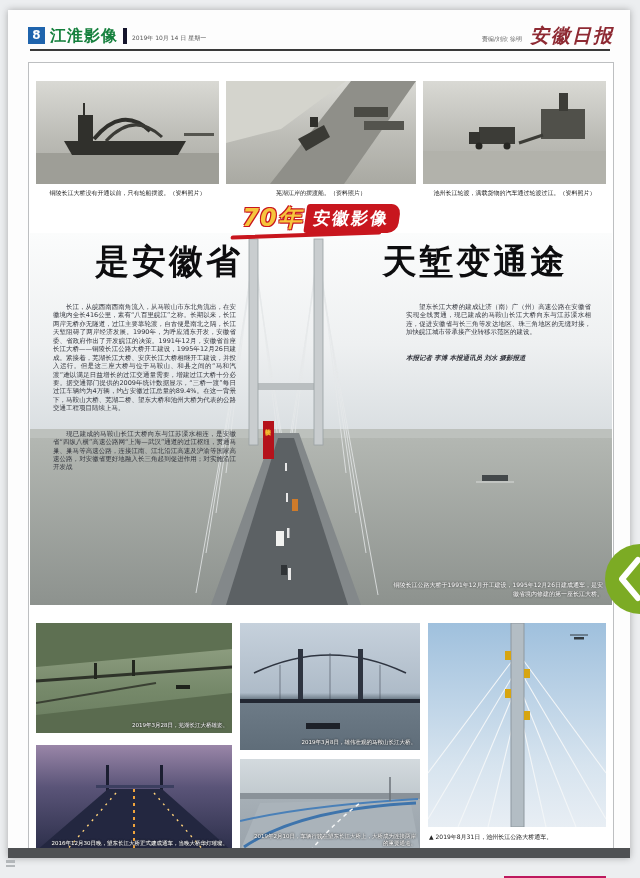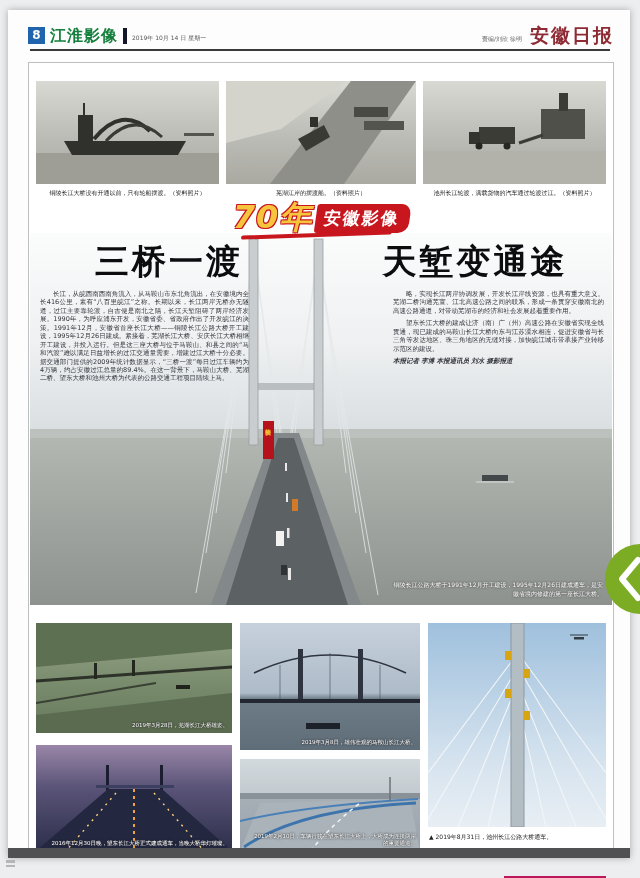--- a/index.html
+++ b/index.html
@@ -7,52 +7,52 @@
   #screen{position:relative;width:640px;height:878px;background:#eceef0;overflow:hidden;}
   #page{position:absolute;left:8px;top:10px;width:622px;height:848px;background:#fdfdfd;box-shadow:0 0 7px rgba(40,40,40,.35);}
   
   #header{position:absolute;left:20px;top:15px;right:16px;height:24px;}
   #num-box{position:absolute;left:0;top:2px;width:17px;height:17px;background:#1f64ad;color:#fff;
     font-size:12px;font-weight:bold;text-align:center;line-height:17px;}
   #section-title{position:absolute;left:22px;top:0;font-size:16px;font-weight:bold;color:#15803d;letter-spacing:1px;line-height:21px;}
   #hdr-divider{position:absolute;left:95px;top:3px;width:4px;height:16px;background:#15152c;}
   #hdr-date{position:absolute;left:104px;top:9px;font-size:6px;color:#555;}
   #hdr-editors{position:absolute;right:92px;top:10px;font-size:6px;color:#666;}
-  #masthead{position:absolute;right:0;top:-2px;font-family:"DejaVu Serif",serif;font-weight:bold;
+  #masthead{position:absolute;right:0;top:-2px;font-family:"DejaVu Serif",serif;font-style:italic;font-weight:bold;
     font-size:19px;color:#8e2a33;letter-spacing:2px;}
   #hdr-rule{position:absolute;left:22px;top:39px;width:580px;height:2px;background:#3a3a3a;}
   
   #frame{position:absolute;left:20px;top:52px;width:584px;height:788px;border:1px solid #bdbfc1;background:#fff;}
   
   .tphoto{position:absolute;top:18px;height:103px;background:linear-gradient(#d9d9d4,#bcbcb6 55%,#a9a9a2);overflow:hidden;}
   #tp1{left:7px;width:183px;} #tp2{left:197px;width:190px;} #tp3{left:394px;width:183px;}
   .tcap{position:absolute;top:126px;height:9px;font-size:6px;color:#222;text-align:center;}
   #tc1{left:7px;width:183px;} #tc2{left:197px;width:190px;} #tc3{left:394px;width:183px;}
   
   #banner{position:absolute;top:140px;left:50%;transform:translateX(-50%);display:flex;align-items:center;height:30px;}
-  #banner-years{font-size:32px;font-weight:900;font-style:italic;color:#f6c53d;
+  #banner-years{font-size:24px;font-weight:900;font-style:italic;color:#f6c53d;
     text-shadow:-1px -1px 0 #c8161e,1px -1px 0 #c8161e,-1px 1px 0 #c8161e,1px 1px 0 #c8161e;letter-spacing:1px;padding-right:3px;}
   #banner-ribbon{position:relative;background:#c8161e;color:#fff;font-size:17px;font-weight:bold;letter-spacing:2px;
     padding:3px 10px 3px 8px;transform:skewX(-8deg);border-radius:3px 10px 10px 3px;}
   #banner-ribbon:after{content:"";position:absolute;left:-72px;bottom:-4px;width:150px;height:4px;background:#c8161e;
     border-radius:3px;transform:rotate(-2deg);}
   
   .headline{position:absolute;top:176px;height:42px;font-family:"DejaVu Serif",serif;font-weight:900;
     font-size:34px;color:#0d0d0f;text-align:center;letter-spacing:3px;}
   #hl-left{left:28px;width:224px;} #hl-right{left:330px;width:232px;}
   
   #main-photo{position:absolute;left:1px;top:170px;width:582px;height:372px;
     background:linear-gradient(#fbfcfc 0%,#eef0f1 30%,#d9dee1 54%,#c3c8c8 56%);}
   #mp-caption{position:absolute;left:361px;top:348px;width:212px;font-size:6px;line-height:1.45;color:#fff;
     text-align:right;text-shadow:0 0 2px #555,0 0 2px #555;}
   
   .col{position:absolute;top:223px;font-size:6.5px;line-height:1.3;color:#33353d;text-align:justify;}
   #col-left{left:7px;width:217px;}
   #col-right{left:360px;width:219px;}
-  .body-p{margin:4px;text-indent:2em;}
+  .body-p{margin:17px;text-indent:2em;}
   #credits{margin-top:2px;font-style:italic;font-weight:bold;text-indent:0;}
   
   .bphoto{position:absolute;overflow:hidden;}
   #bpA{left:7px;top:560px;width:196px;height:110px;background:linear-gradient(#9aa88b,#76896a 60%,#687b5e);}
   #bpB{left:211px;top:560px;width:180px;height:127px;background:linear-gradient(#c6d1dc 0%,#aebbc8 55%,#6e7c88 60%,#5f6d79 100%);}
   #bpC{left:399px;top:560px;width:178px;height:204px;background:linear-gradient(#9fc0dd,#d7e4ef 70%,#e8eef4);}
   #bpD{left:7px;top:682px;width:196px;height:106px;background:linear-gradient(#9a86a8,#5a5478 40%,#2c2f4a);}
   #bpE{left:211px;top:696px;width:180px;height:92px;background:linear-gradient(#d3dade 0%,#c2cacf 38%,#a6afb6 42%,#9aa3ab 100%);}
   .pcap{position:absolute;right:4px;bottom:3px;font-size:5.5px;color:#fff;text-shadow:0 0 2px #333,0 0 2px #333;text-align:right;max-width:92%;line-height:1.4;}
   #pond-cap{position:absolute;left:400px;top:770px;width:178px;font-size:6px;color:#222;line-height:1.4;}
@@ -165,28 +165,28 @@
         <line x1="446" y1="249" x2="484" y2="249" stroke="#d9dcd9" stroke-width="1.2"></line>
       </svg>
       <div id="mp-caption">铜陵长江公路大桥于1991年12月开工建设，1995年12月26日建成通车，是安徽省境内修建的第一座长江大桥。</div>
     </div>
 
     <div id="banner">
       <span id="banner-years">70年</span>
       <span id="banner-ribbon">安徽影像</span>
     </div>
 
-    <div id="hl-left" class="headline">三桥一渡</div>
+    <div id="hl-left" class="headline">是安徽省</div>
     <div id="hl-right" class="headline">天堑变通途</div>
 
     <div id="col-left" class="col">
       <p class="body-p">长江，从皖西南西南角流入，从马鞍山市东北角流出，在安徽境内全长416公里，素有“八百里皖江”之称。长期以来，长江两岸无桥亦无隧道，过江主要靠轮渡，自古便是南北之隔，长江天堑阻碍了两岸经济发展。1990年，为呼应浦东开发，安徽省委、省政府作出了开发皖江的决策。1991年12月，安徽省首座长江大桥——铜陵长江公路大桥开工建设，1995年12月26日建成。紧接着，芜湖长江大桥、安庆长江大桥相继开工建设，并投入运行。但是这三座大桥与位于马鞍山、和县之间的“马和汽渡”难以满足日益增长的过江交通量需要，增建过江大桥十分必要。据交通部门提供的2009年统计数据显示，“三桥一渡”每日过江车辆约为4万辆，约占安徽过江总量的89.4%。在这一背景下，马鞍山大桥、芜湖二桥、望东大桥和池州大桥为代表的公路交通工程项目陆续上马。</p>
+      <p class="body-p">现已建成的马鞍山长江大桥向东与江苏溧水相连，是安徽省“四纵八横”高速公路网“上海—武汉”通道的过江枢纽，贯通马巢、巢马等高速公路，连接江南、江北沿江高速及沪渝等国家高速公路，对安徽省更好地融入长三角起到促进作用；对实施沿江开发战</p>
     </div>
     <div id="col-right" class="col">
-      <p class="body-p">略，实现长江两岸协调发展，开发长江岸线资源，也具有重大意义。芜湖二桥沟通芜宣、江北高速公路之间的联系，形成一条贯穿安徽南北的高速公路通道，对带动芜湖市的经济和社会发展起着重要作用。</p>
       <p class="body-p">望东长江大桥的建成让济（南）广（州）高速公路在安徽省实现全线贯通，现已建成的马鞍山长江大桥向东与江苏溧水相连，促进安徽省与长三角等发达地区、珠三角地区的无缝对接，加快皖江城市带承接产业转移示范区的建设。</p>
       <p class="body-p" id="credits">本报记者 李博 本报通讯员 刘水 摄影报道</p>
     </div>
 
     <div id="bpA" class="bphoto">
       <svg width="196" height="110" viewBox="0 0 196 110">
         <polygon points="0,0 196,0 196,26 0,44" fill="#5e7052"></polygon>
         <polygon points="0,92 196,70 196,110 0,110" fill="#5a6b4f"></polygon>
         <path d="M0,58 L196,44" stroke="#2e3329" stroke-width="3"></path>
         <rect x="58" y="40" width="3" height="16" fill="#23271f"></rect>

